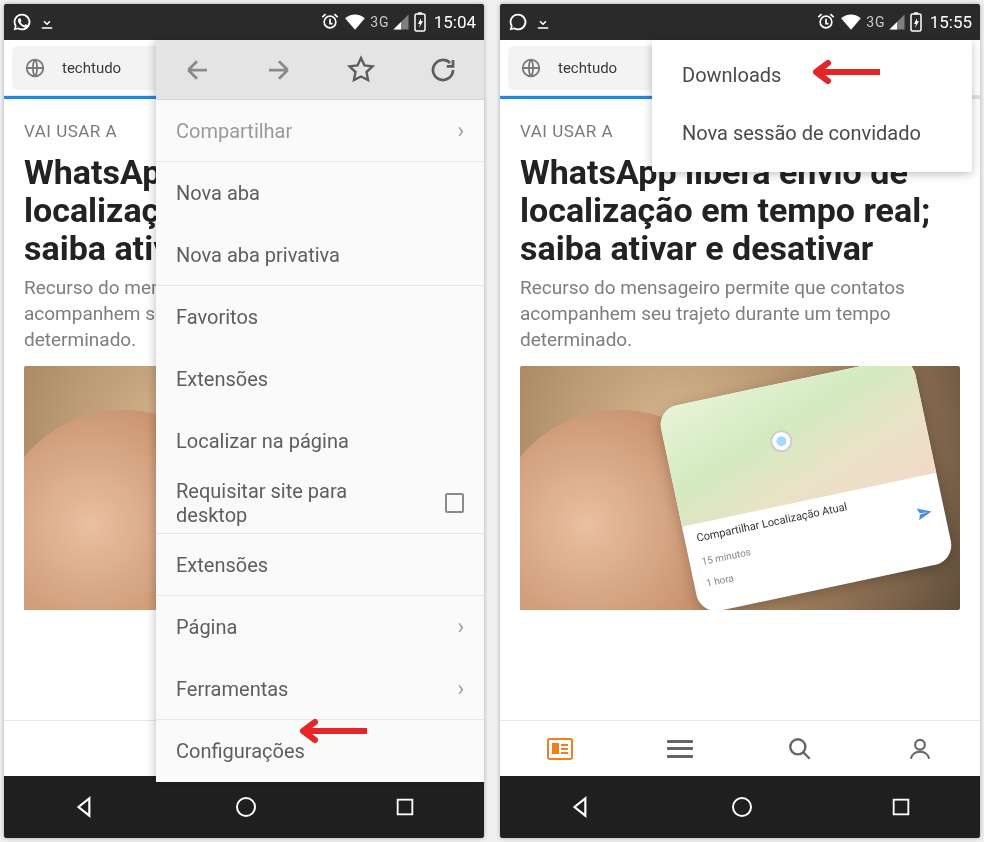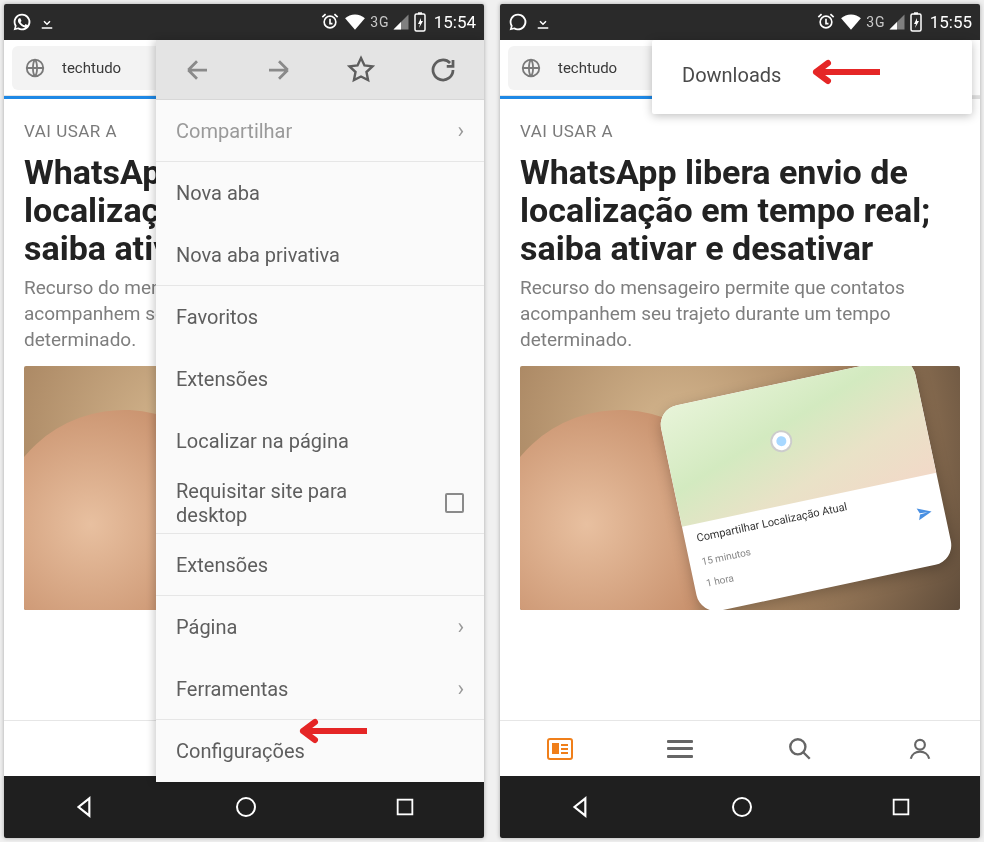--- a/index.html
+++ b/index.html
@@ -110,21 +110,21 @@
             <path fill="#fff" d="M2 22 12 12v10z"></path>
           </svg>
       </span>
       <span class="si">
         <svg width="12" height="20" viewBox="0 0 12 20">
             <rect x="1" y="2" width="10" height="17" rx="1.5" fill="none" stroke="#fff" stroke-width="1.5"></rect>
             <rect x="4" y="0.3" width="4" height="2" fill="#fff"></rect>
             <path fill="#fff" d="M7 6 4 12h2l-1 4 4-7H7z"></path>
           </svg>
       </span>
-      <span class="clock">15:54</span>
+      <span class="clock">15:04</span>
     </div>
   </div>
 
   <div class="url-bar">
     <div class="url-pill short">
       <span class="si globe">
         <svg width="22" height="22" viewBox="0 0 24 24">
             <circle cx="12" cy="12" r="9" fill="none" stroke="#7a7a7a" stroke-width="2"></circle>
             <path fill="none" stroke="#7a7a7a" stroke-width="2" d="M3 12h18M12 3c3 3.5 3 14.5 0 18M12 3c-3 3.5-3 14.5 0 18"></path>
           </svg>
@@ -389,20 +389,23 @@
       <svg width="22" height="22" viewBox="0 0 24 24">
           <rect x="4" y="4" width="16" height="16" fill="none" stroke="#fff" stroke-width="2"></rect>
         </svg>
     </span>
   </div>
 
   <div class="submenu">
     <div class="sub-item">
       <span>Downloads</span>
     </div>
+    <div class="sub-item">
+      <span>Nova sessão de convidado</span>
+    </div>
   </div>
 
   <div class="arrow" style="left:302px; top:54px;">
     <svg width="78" height="28" viewBox="0 0 78 28">
         <path d="M78 14H14M14 14l12-9M14 14l12 9" stroke="#e52626" stroke-width="6" fill="none" stroke-linecap="round"></path>
       </svg>
   </div>
 
 </div>
 

